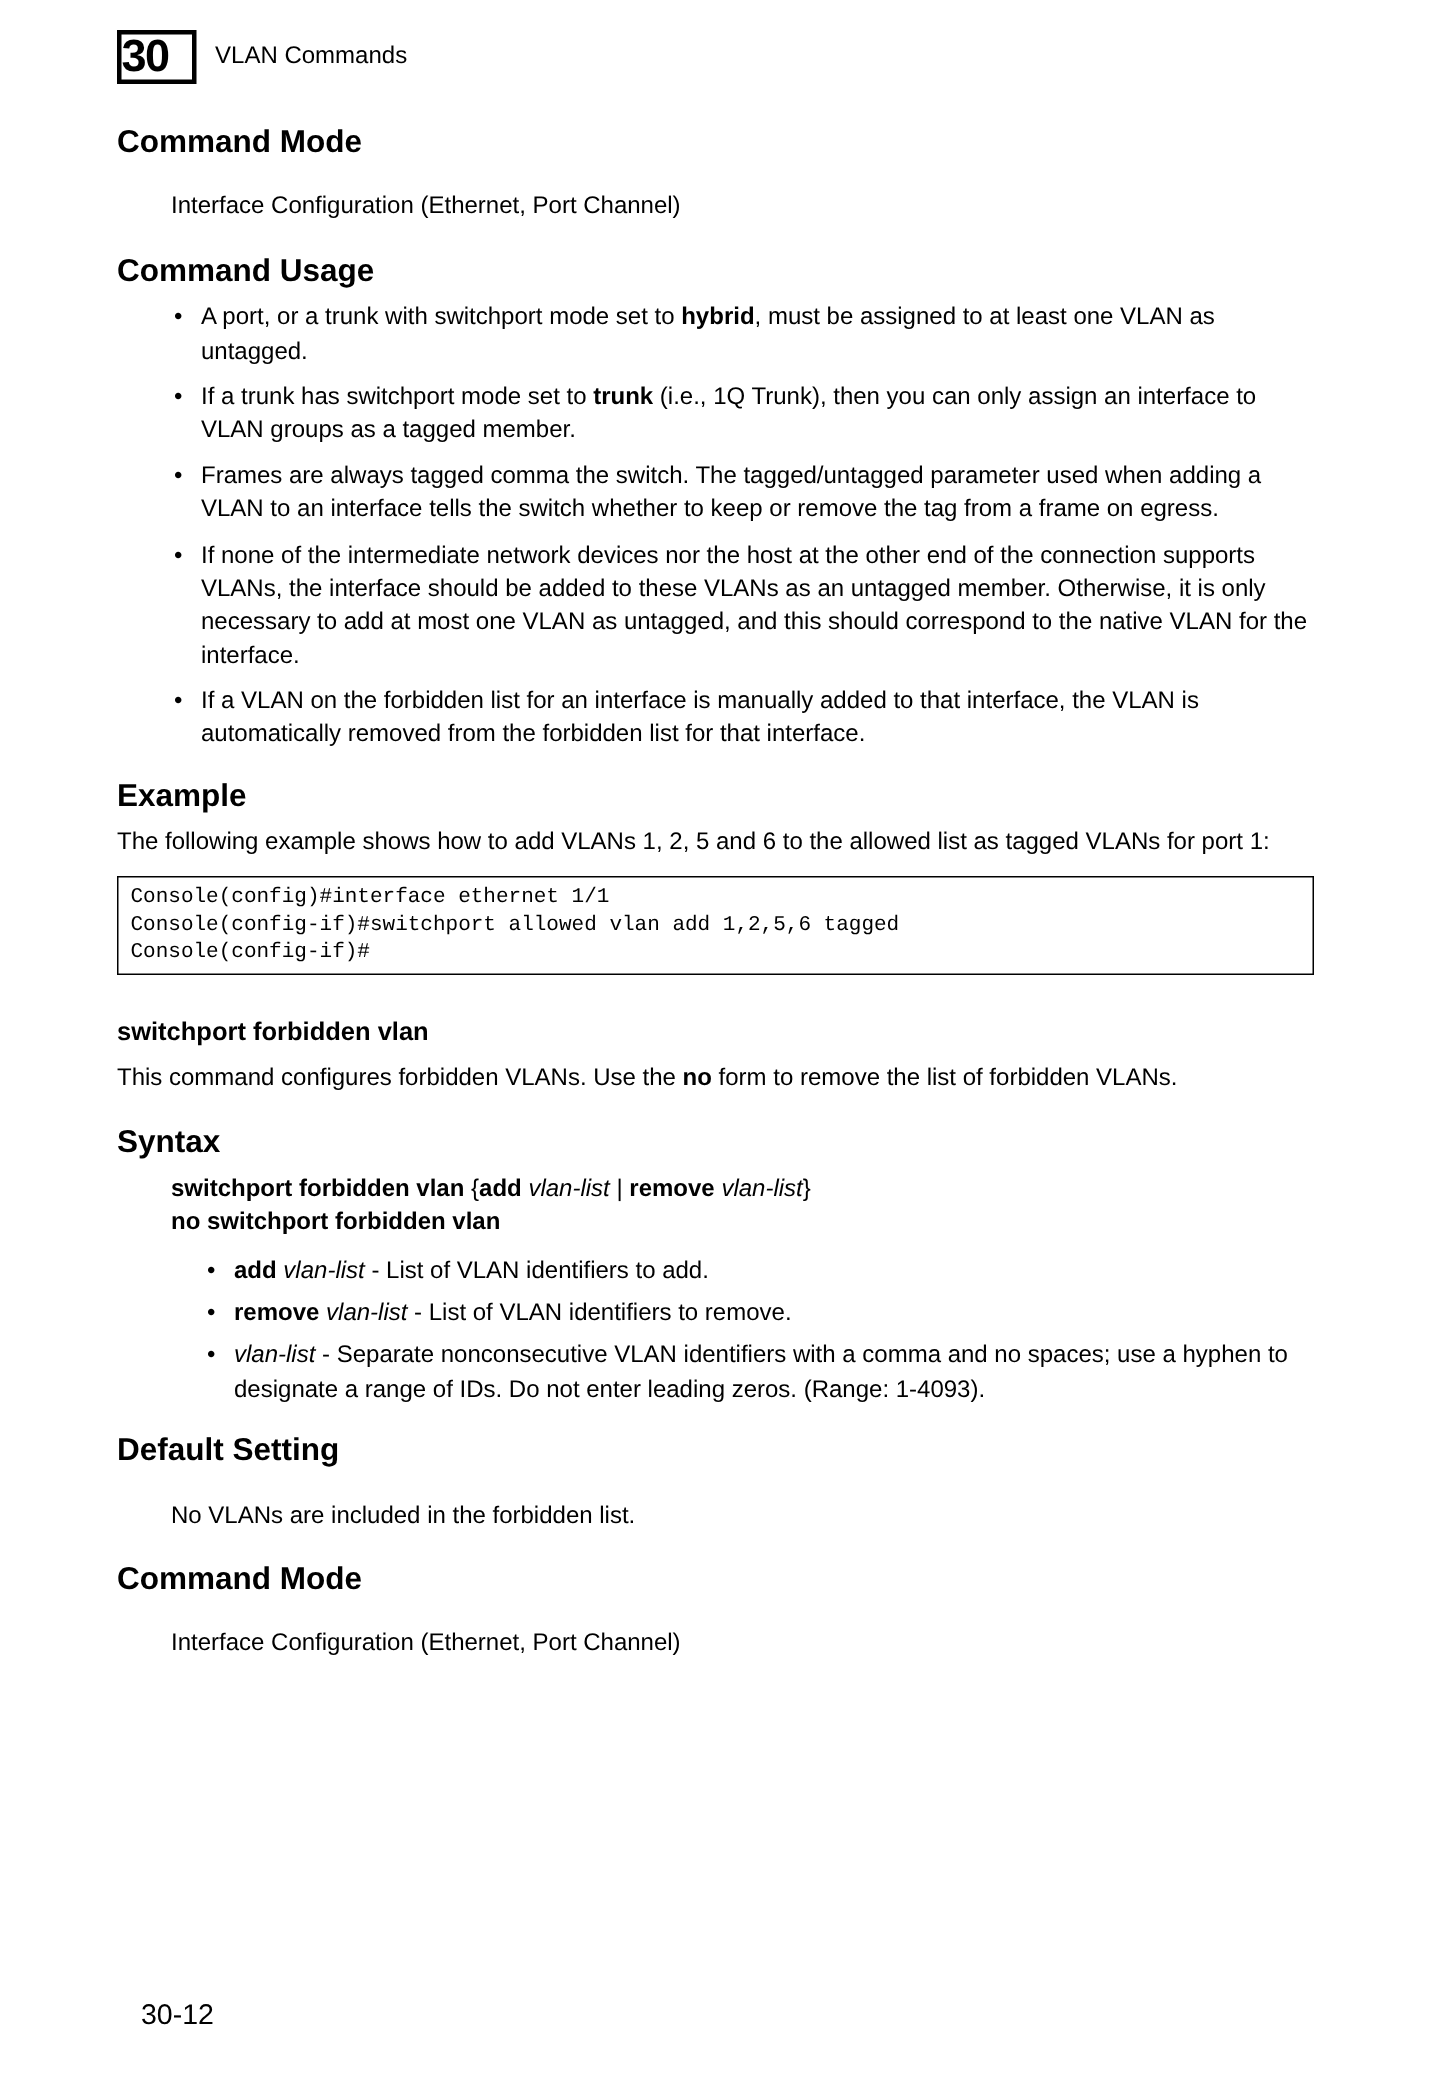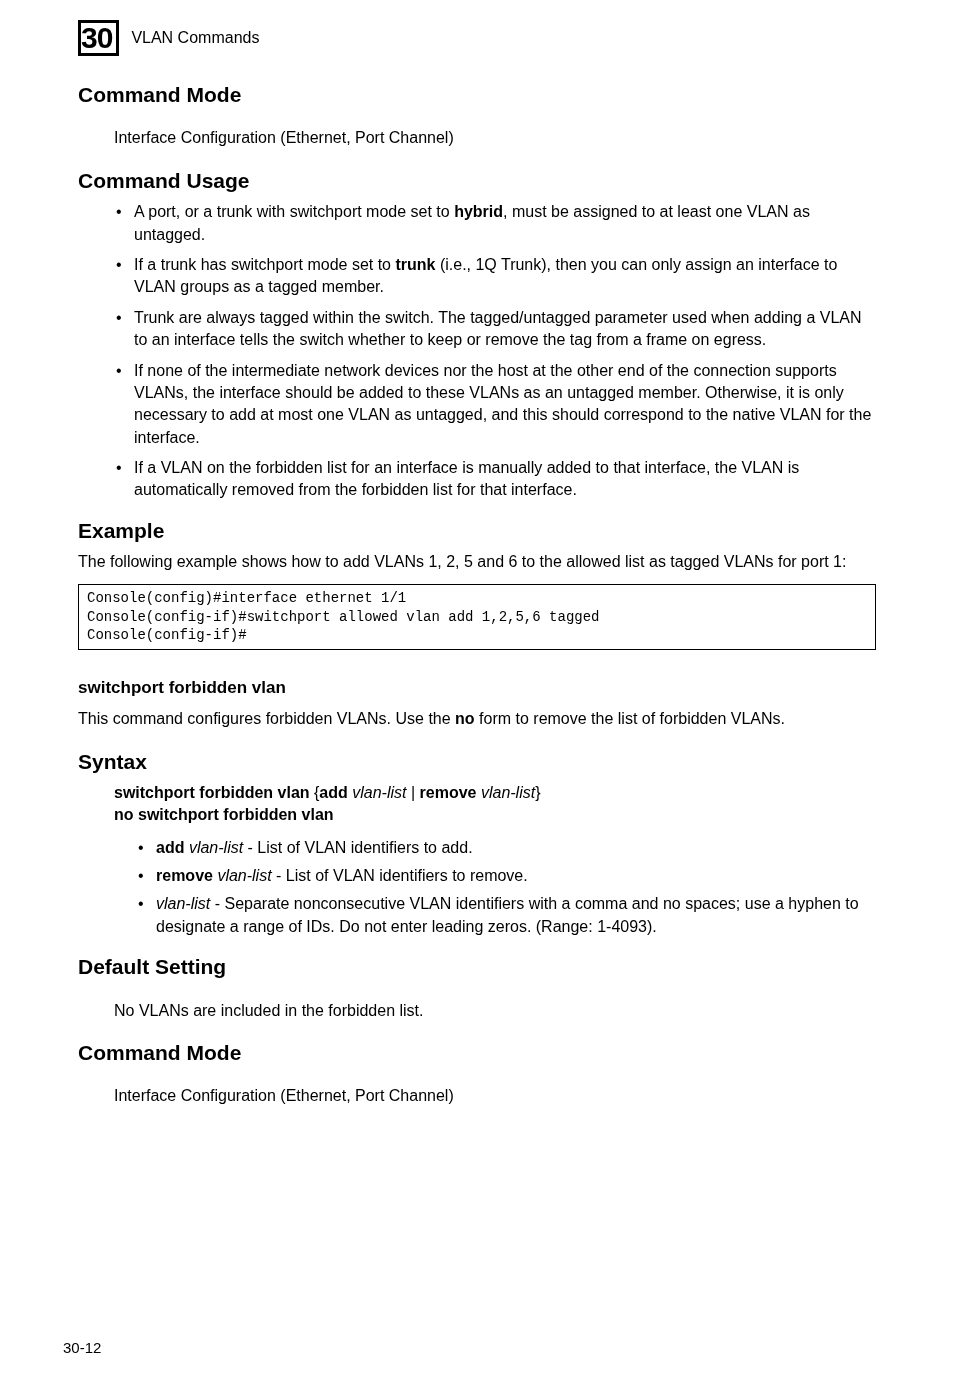--- a/index.html
+++ b/index.html
@@ -14,21 +14,21 @@
     padding: 20px 78px 30px 78px;
     position: relative;
   }
   .chapter-header {
     display: flex;
     align-items: center;
     margin-bottom: 24px;
   }
   .chapter-num-box {
     border: 3px solid #000;
-    padding: 0px 4px 0px 0px;
+    padding: 0px 16px 0px 0px;
     margin-right: 12px;
     display: flex;
     align-items: center;
     height: 36px;
   }
   .chapter-num {
     font-size: 30px;
     font-weight: 900;
     font-family: "Arial Black", Arial, sans-serif;
     letter-spacing: -1px;
@@ -98,22 +98,22 @@
   }
   ul.sub-bullets > li::before {
     content: "•";
     position: absolute;
     left: 2px;
     top: 0;
   }
   .page-footer {
     position: absolute;
     bottom: 30px;
-    left: 63px;
-    font-size: 15px;
+    left: 94px;
+    font-size: 19px;
   }
   b { font-weight: bold; }
   i { }
 </style>
 </head>
 <body>
 
 <div class="chapter-header">
   <div class="chapter-num-box">
     <span class="chapter-num">30</span>
@@ -121,21 +121,21 @@
   <span class="chapter-title">VLAN Commands</span>
 </div>
 
 <div class="section-head">Command Mode</div>
 <div class="indent-text">Interface Configuration (Ethernet, Port Channel)</div>
 
 <div class="section-head">Command Usage</div>
 <ul class="bullets">
   <li><span>A port, or a trunk with switchport mode set to </span><b>hybrid</b><span>, must be assigned to at least one VLAN as untagged.</span></li>
   <li><span>If a trunk has switchport mode set to </span><b>trunk</b><span> (i.e., 1Q Trunk), then you can only assign an interface to VLAN groups as a tagged member.</span></li>
-  <li>Trunk are always tagged within the switch. The tagged/untagged parameter used when adding a VLAN to an interface tells the switch whether to keep or remove the tag from a frame on egress.</li>
+  <li>Frames are always tagged comma the switch. The tagged/untagged parameter used when adding a VLAN to an interface tells the switch whether to keep or remove the tag from a frame on egress.</li>
   <li>If none of the intermediate network devices nor the host at the other end of the connection supports VLANs, the interface should be added to these VLANs as an untagged member. Otherwise, it is only necessary to add at most one VLAN as untagged, and this should correspond to the native VLAN for the interface.</li>
   <li>If a VLAN on the forbidden list for an interface is manually added to that interface, the VLAN is automatically removed from the forbidden list for that interface.</li>
 </ul>
 
 <div class="section-head">Example</div>
 <div class="body-para">The following example shows how to add VLANs 1, 2, 5 and 6 to the allowed list as tagged VLANs for port 1:</div>
 <div class="code-block">Console(config)#interface ethernet 1/1
 Console(config-if)#switchport allowed vlan add 1,2,5,6 tagged
 Console(config-if)#</div>
 

